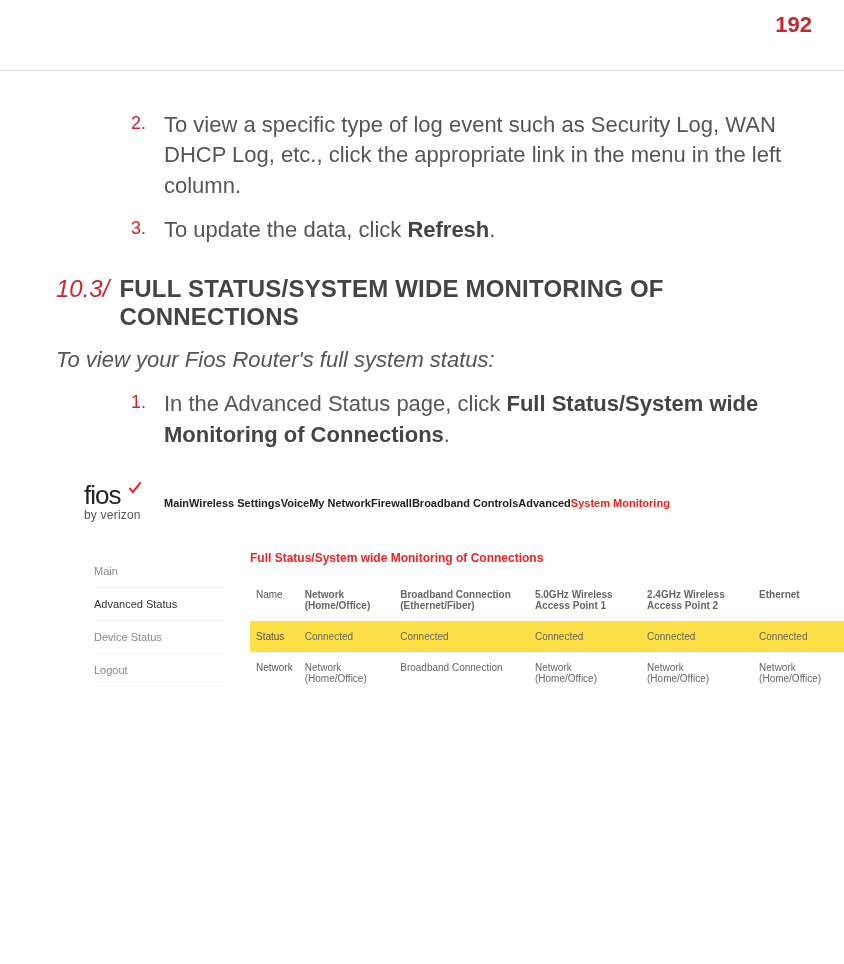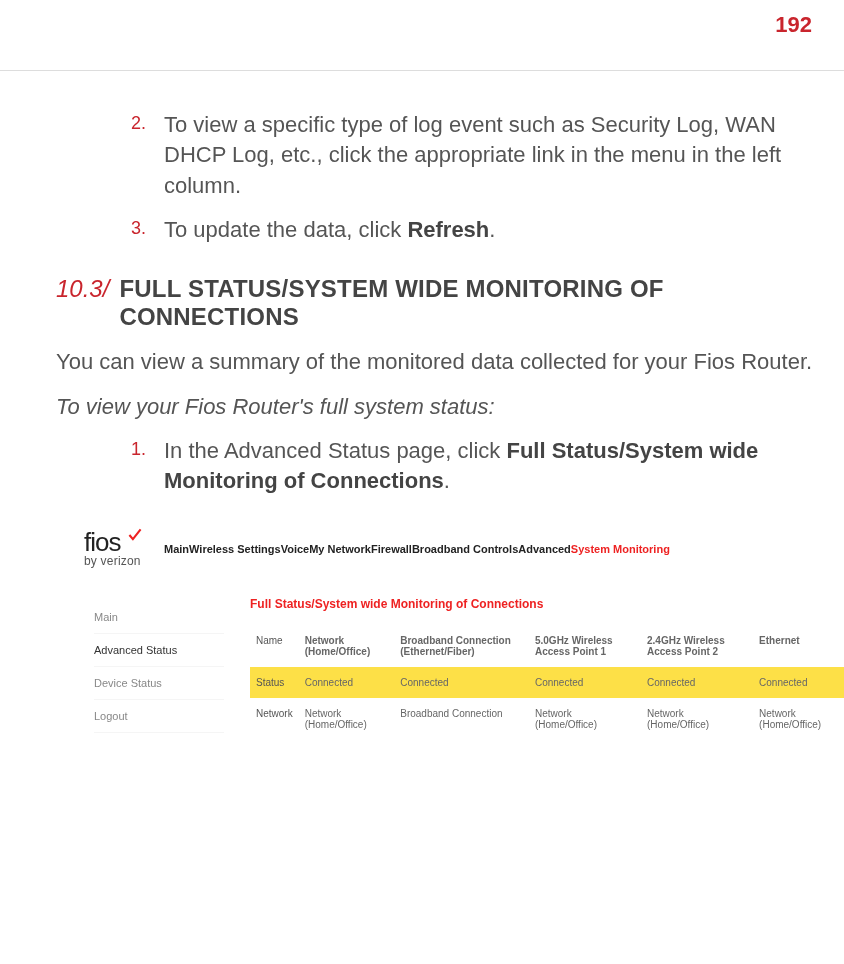--- a/index.html
+++ b/index.html
@@ -195,21 +195,20 @@
     </div>
   </div>
 
   <div class="section-heading">
     <div class="sec-num">10.3/</div>
     <div class="sec-title-block">
       <div class="sec-title">FULL STATUS/SYSTEM WIDE MONITORING OF CONNECTIONS</div>
     </div>
   </div>
 
-  <div class="para">You can view a summary of the monitored data collected for your Fios Router.</div>
   <div class="para-italic">To view your Fios Router's full system status:</div>
 
   <div class="step-list">
     <div class="step">
       <div class="step-num">1.</div>
       <div class="step-body">
         <span>In the Advanced Status page, click </span><span class="bold">Full Status/System wide Monitoring of Connections</span><span>.</span>
       </div>
     </div>
   </div>

